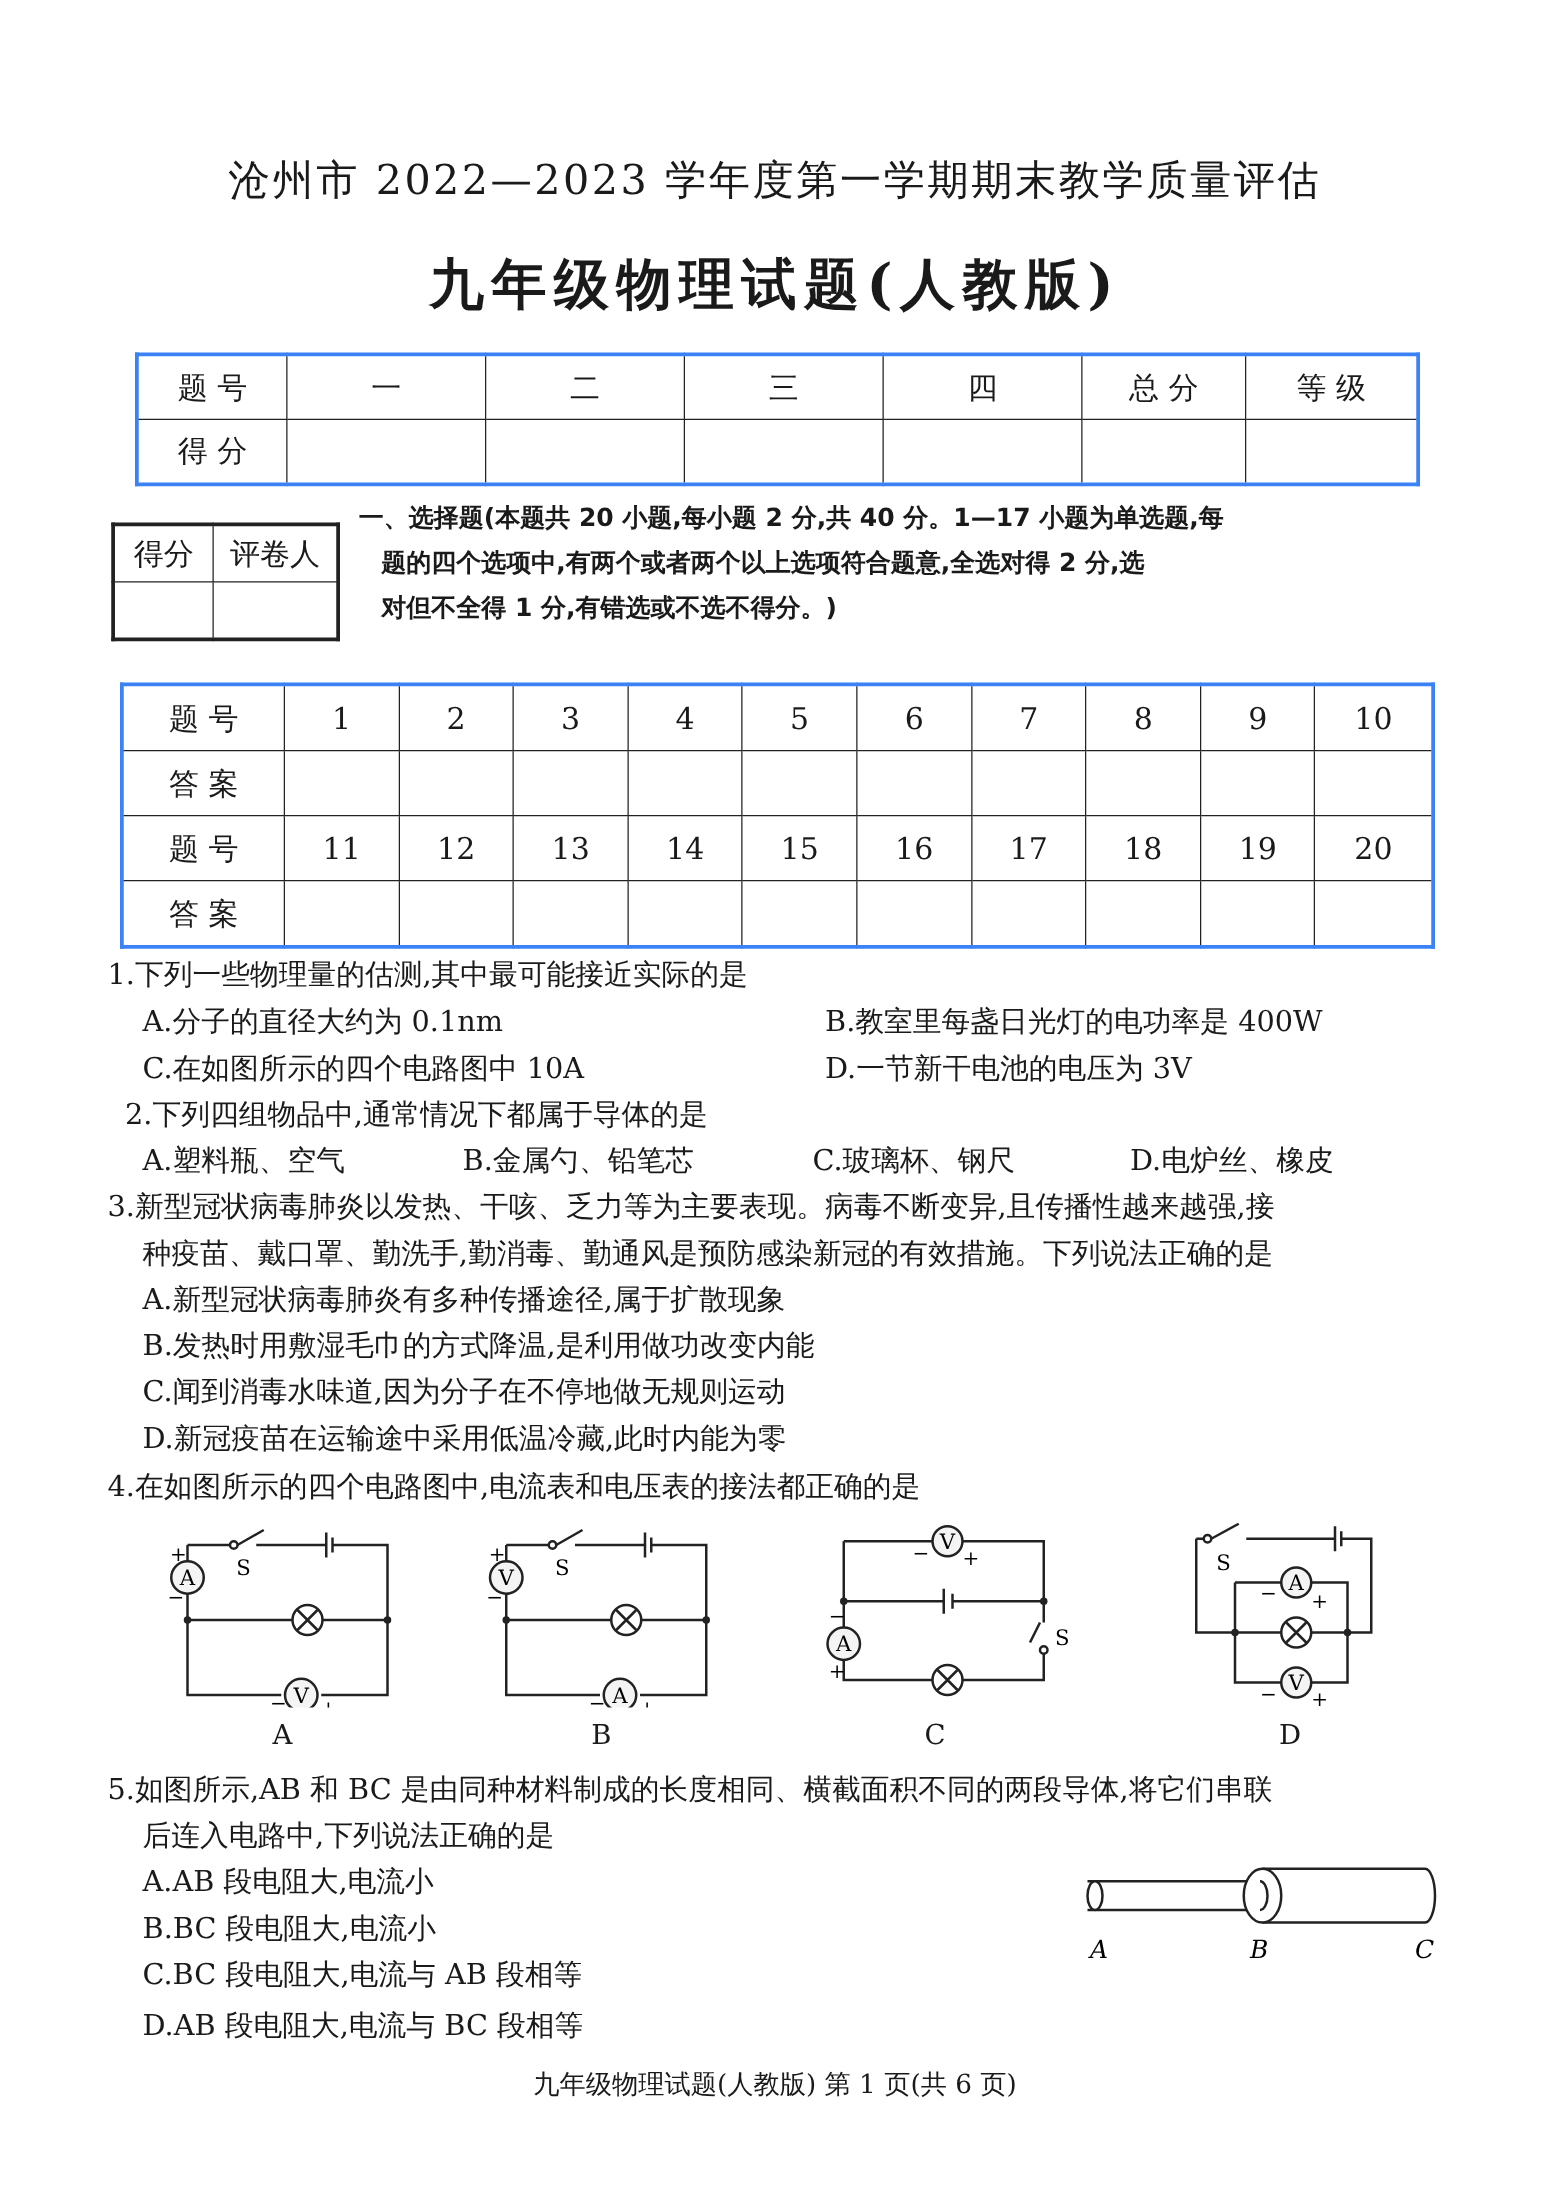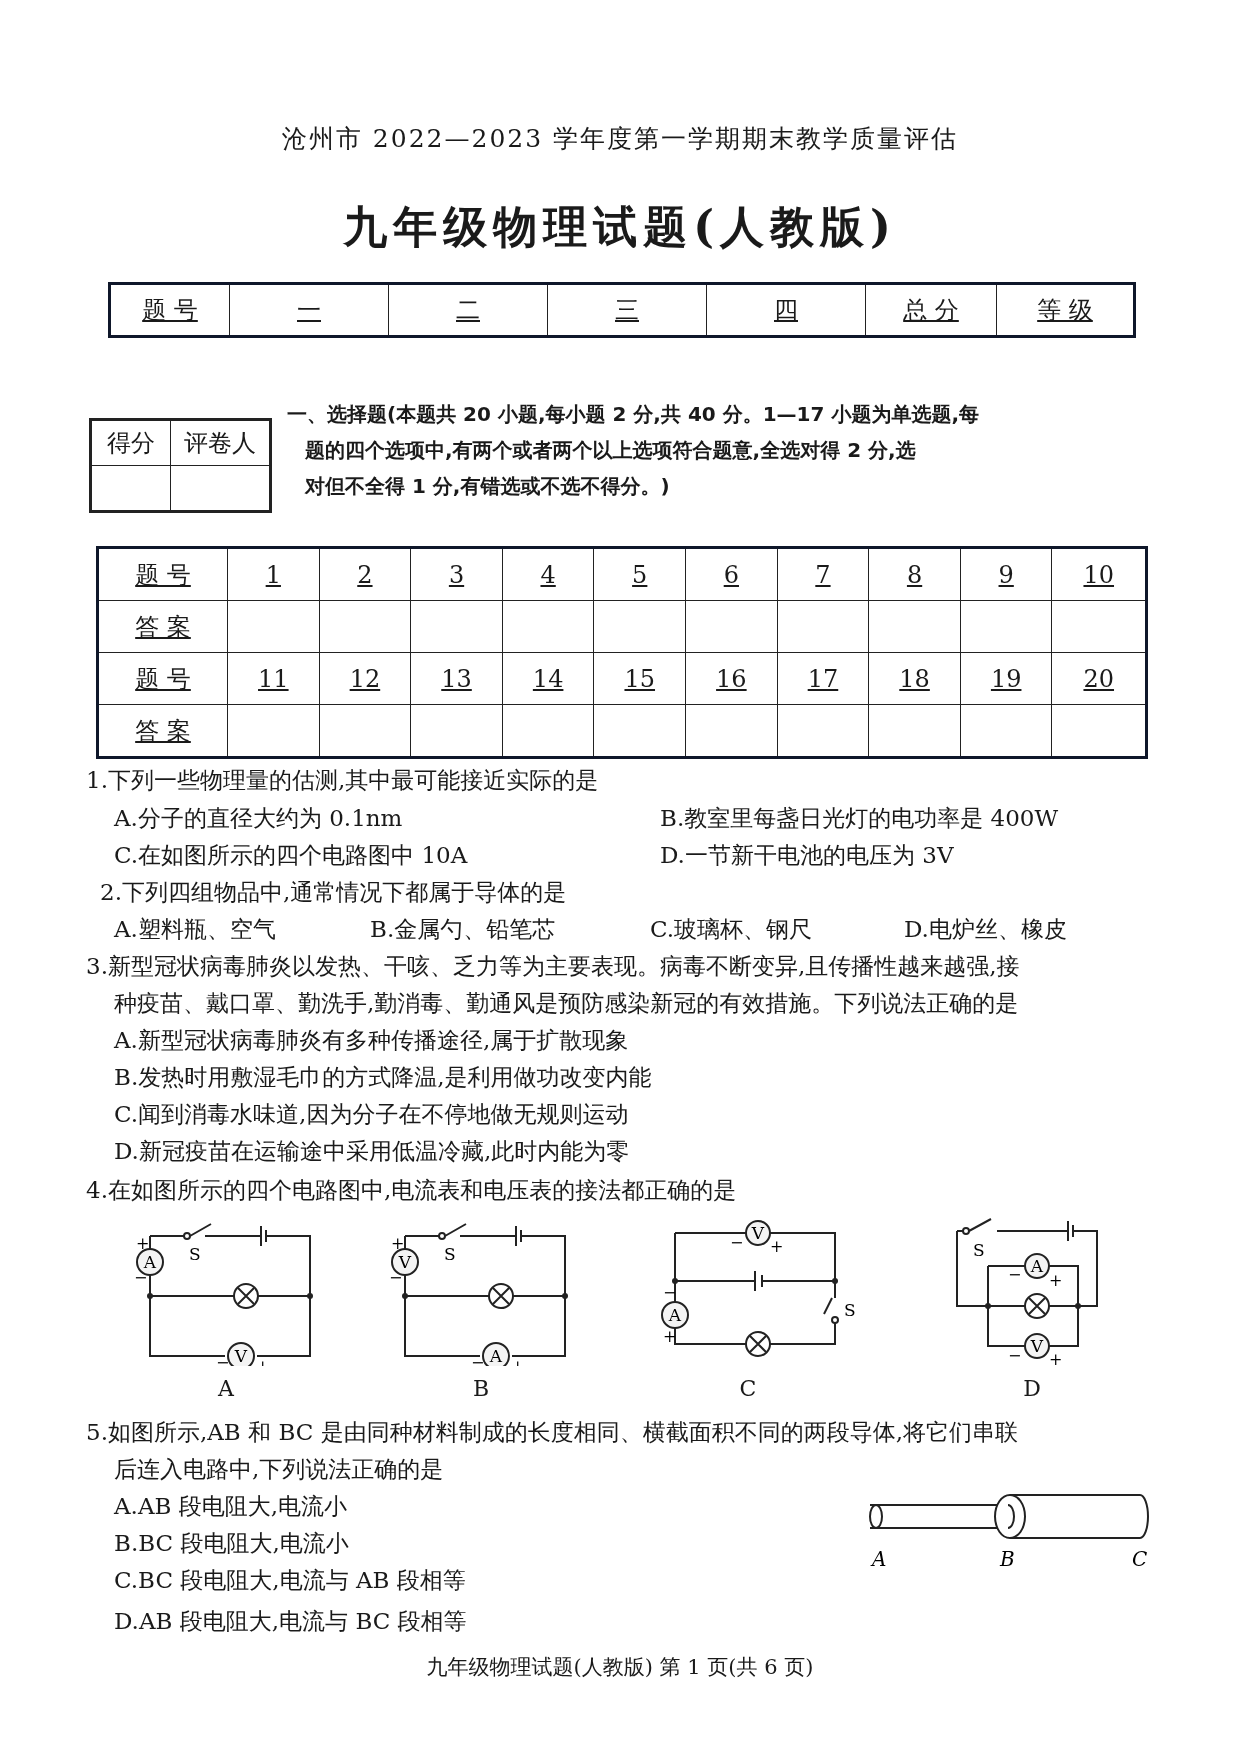--- a/index.html
+++ b/index.html
@@ -1,24 +1,24 @@
 <!DOCTYPE html>
 <html><head>
 <meta charset="utf-8">
 <style>
   html, body { margin: 0; padding: 0; background: #ffffff; }
   body { width: 1240px; height: 1754px; position: relative; overflow: hidden;
          font-family: "DejaVu Serif", "Liberation Serif", serif; color: #1a1a1a; }
   .abs { position: absolute; }
-  .title1 { left: 0; width: 1240px; top: 122px; text-align: center; font-size: 25px; letter-spacing: 2px; }
+  .title1 { left: 0; width: 1240px; top: 122px; text-align: center; font-size: 33px; letter-spacing: 2px; }
   .title2 { left: 0; width: 1240px; top: 198px; text-align: center; font-size: 44px; font-weight: bold; letter-spacing: 6px; }
 
   table.grid { border-collapse: collapse; position: absolute; }
   table.grid td { border: 1px solid #222; text-align: center; font-size: 24px; padding: 0; }
-  table.grid.outer { border: 3px solid #0f172a; text-decoration: underline; }
+  table.grid.outer { border: 3px solid #3b82f6; }
 
   #score-table { left: 108px; top: 282px; width: 1028px; }
   #score-table td { height: 50px; }
 
   #grader-box { left: 89px; top: 418px; width: 183px; border: 3px solid #222; padding-left: 48px; }
   #grader-box td { height: 44px; font-size: 24px; }
 
   .section-intro { left: 287px; top: 396px; width: 860px; font-size: 20px; font-weight: bold; line-height: 36px;
                    font-family: "DejaVu Sans", "Liberation Sans", sans-serif; }
   .section-intro .ind { padding-left: 18px; display: block; }
@@ -42,20 +42,29 @@
 <table id="score-table" class="grid outer">
   <tbody>
       <tr>
     <td style="width:118px">题 号</td>
     <td style="width:158px">一</td>
     <td style="width:158px">二</td>
     <td style="width:158px">三</td>
     <td style="width:158px">四</td>
     <td style="width:130px">总 分</td>
     <td>等 级</td>
+  </tr>
+  <tr>
+    <td>得 分</td>
+    <td></td>
+    <td></td>
+    <td></td>
+    <td></td>
+    <td></td>
+    <td></td>
   </tr>
 </tbody>
   </table>
 
 <table id="grader-box" class="grid">
   <tbody>
       <tr>
     <td style="width:78px">得分</td>
     <td>评卷人</td>
   </tr>

